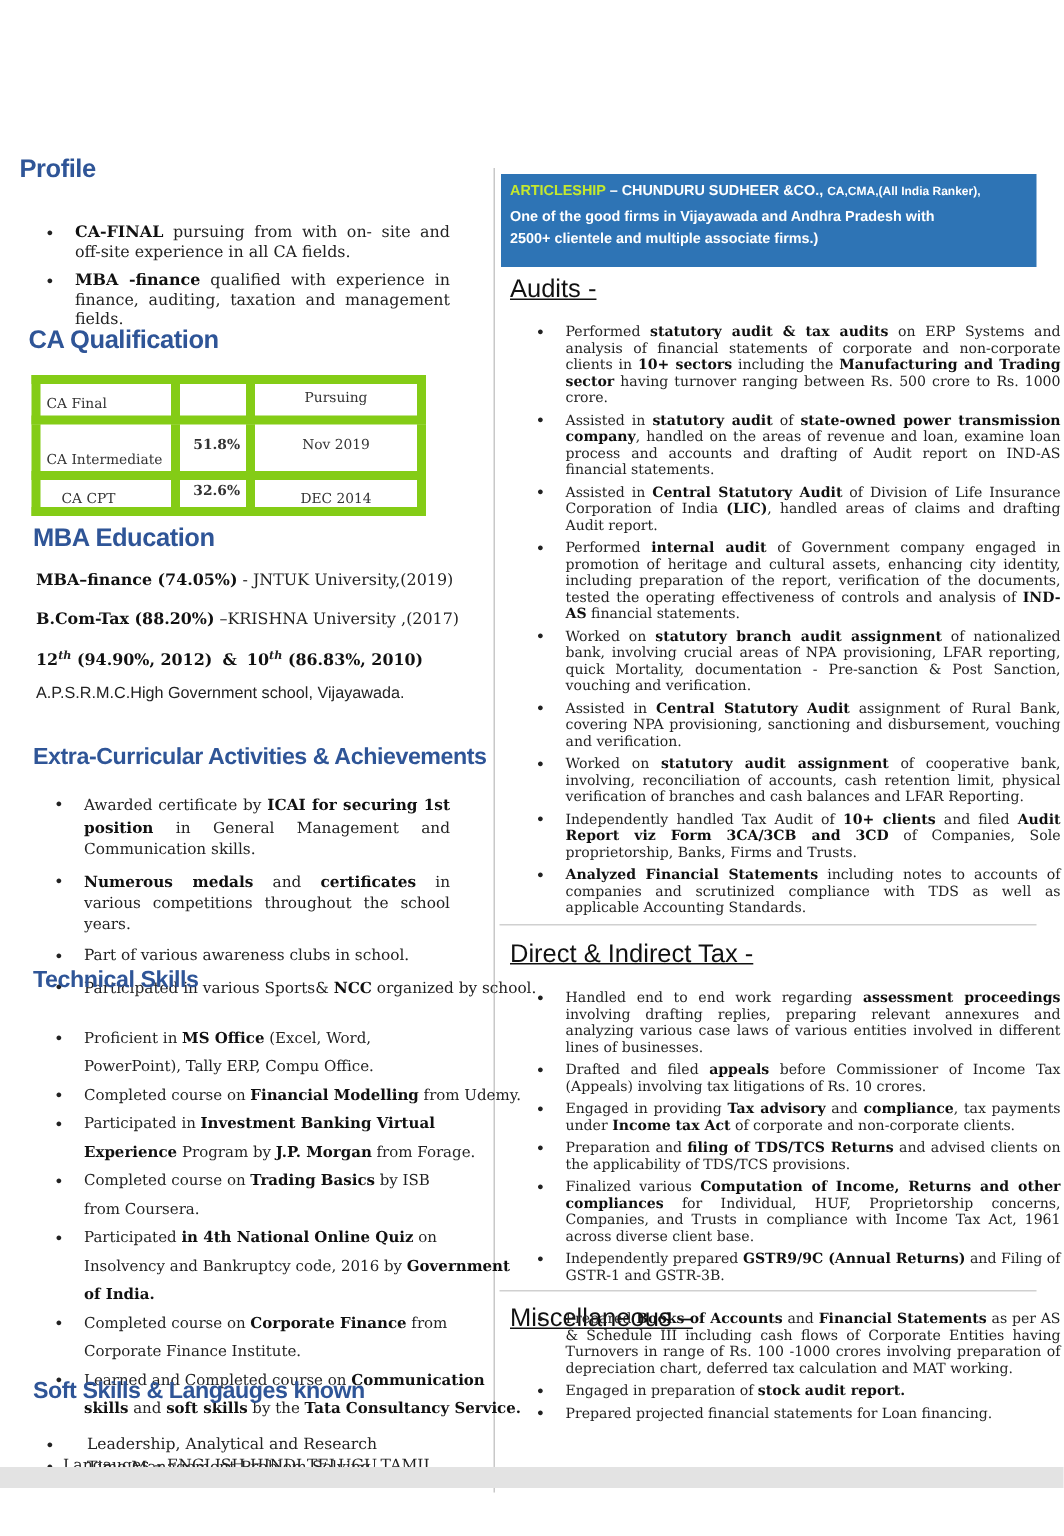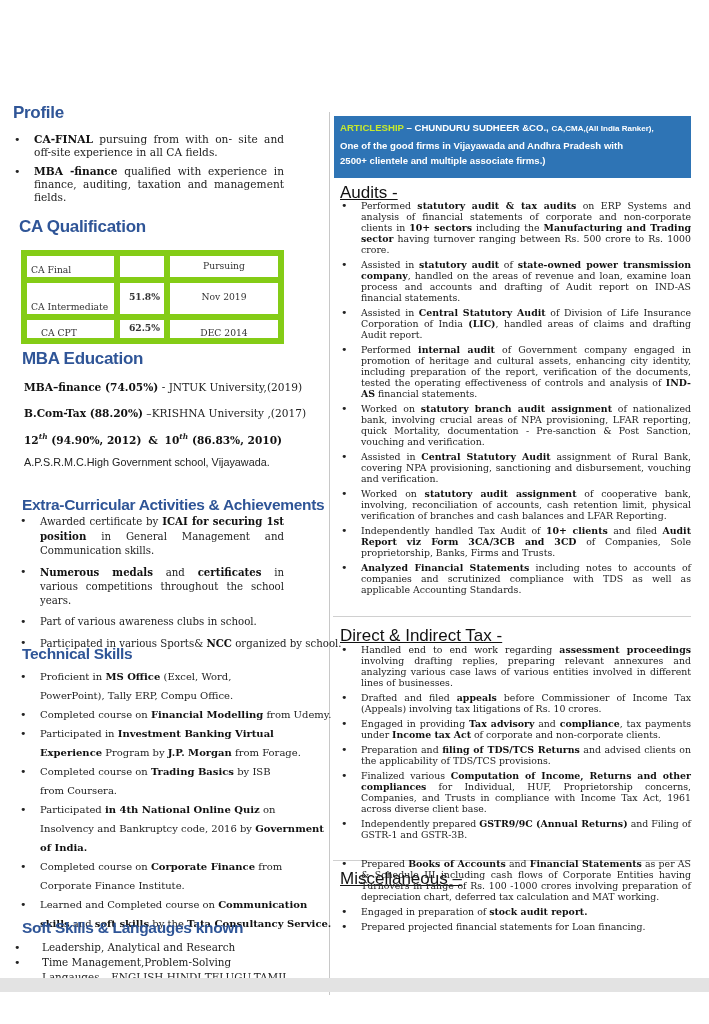--- a/index.html
+++ b/index.html
@@ -12,21 +12,21 @@
     position: absolute; left: 329px; top: 112px; width: 1px; height: 883px; background: #c8c8c8;
   }
   .bottom-band {
     position: absolute; left: 0; top: 978px; width: 709px; height: 14px; background: #e3e3e3;
   }
 
   .h-sec {
     position: absolute; font-family: "Liberation Sans", sans-serif; font-weight: bold;
     color: #2f5597; font-size: 17px; letter-spacing: -0.3px; margin: 0;
   }
-  ul.bl { list-style: none; margin: 0; padding: 0; position: absolute; }
+  ul.bl { list-style: none; margin: 16px; padding: 0; position: absolute; }
   ul.bl li { position: relative; padding-left: 26px; }
   ul.bl li::before {
     content: "•"; position: absolute; left: 6px; top: 0; font-family: "DejaVu Sans", sans-serif; font-size: 11px;
   }
   .txt { font-size: 10.3px; line-height: 13.2px; text-align: justify; }
   b { font-weight: bold; color: #111; }
 
   
   #profile-title { left: 13px; top: 103px; }
   #profile-list { left: 8px; top: 133px; width: 276px; }
@@ -107,21 +107,21 @@
       <td class="c2"></td>
       <td class="c3" style="vertical-align:top;padding-top:4px">Pursuing</td>
     </tr>
     <tr style="height:37px">
       <td class="c1" style="vertical-align:bottom;padding-bottom:1px;line-height:12px">CA Intermediate</td>
       <td class="c2" style="vertical-align:top;padding-top:8px">51.8%</td>
       <td class="c3" style="vertical-align:top;padding-top:8px">Nov 2019</td>
     </tr>
     <tr style="height:24px">
       <td class="c1" style="vertical-align:bottom;padding-left:14px">CA CPT</td>
-      <td class="c2" style="vertical-align:top;padding-top:2px">62.5%</td>
+      <td class="c2" style="vertical-align:top;padding-top:2px">32.6%</td>
       <td class="c3" style="vertical-align:bottom">DEC 2014</td>
     </tr>
   </tbody>
     </table>
 
   <h2 class="h-sec" id="mba-title">MBA Education</h2>
   <div class="edu" style="top:381px"><b>MBA–finance (74.05%)</b><span> - JNTUK  University,(2019)</span></div>
   <div class="edu" style="top:407px"><b>B.Com-Tax (88.20%)</b><span> –KRISHNA  University ,(2017)</span></div>
   <div class="edu" style="top:432px">
     <b>12</b><sup>th</sup><b> (94.90%, 2012)</b>&nbsp; <b>&amp;</b>&nbsp; <b>10</b><sup>th</sup><b> (86.83%, 2010)</b>

